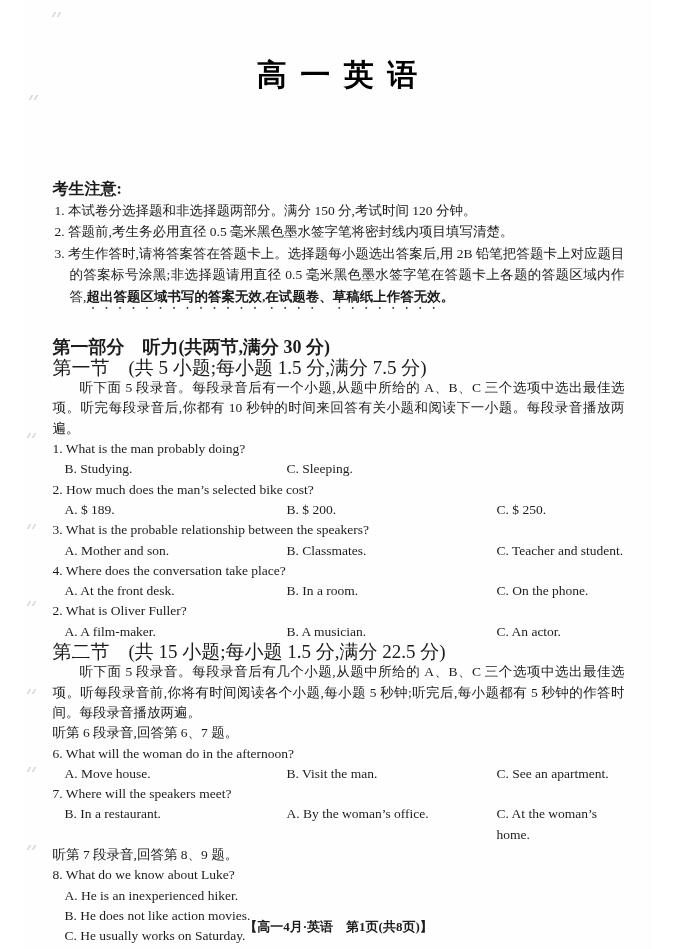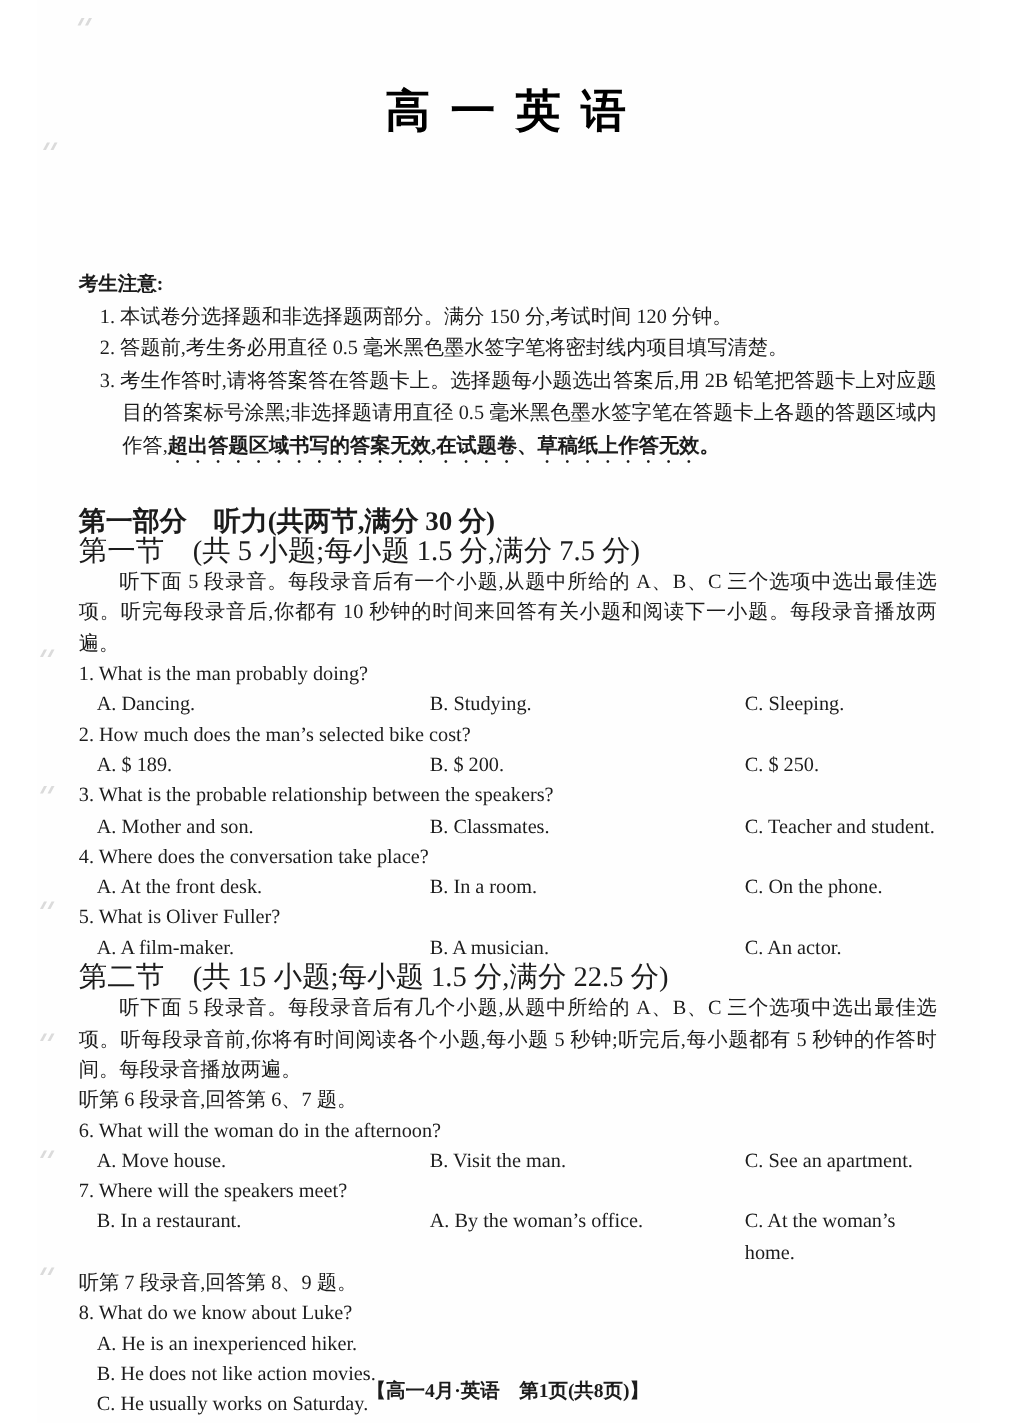--- a/index.html
+++ b/index.html
@@ -20,23 +20,23 @@
   .title {
     padding-top:56px;
     text-align:center;
     font-size:30px;
     font-weight:700;
     letter-spacing:3px;
     line-height:1.25;
     color:#000;
   }
   .notice { margin-top:84px; }
-  .notice-heading { font-weight:700; font-size:13px; line-height:22px; }
+  .notice-heading { font-weight:700; font-size:16px; line-height:22px; }
   .notice-item {
-    margin-left:14px;
+    margin-left:2px;
     padding-left:15px;
     text-indent:-15px;
     text-align:justify;
     line-height:21.6px;
   }
   .em {
     font-weight:700;
     -webkit-text-emphasis:dot #1c1c1c;
     text-emphasis:dot #1c1c1c;
     -webkit-text-emphasis-position:under right;
@@ -106,21 +106,20 @@
   </section>
 
   <section class="part">
     <h2 class="part-heading">第一部分　听力(共两节,满分 30 分)</h2>
     <h3 class="sec-heading">第一节　(共 5 小题;每小题 1.5 分,满分 7.5 分)</h3>
     <p class="instr">听下面 5 段录音。每段录音后有一个小题,从题中所给的 A、B、C 三个选项中选出最佳选项。听完每段录音后,你都有 10 秒钟的时间来回答有关小题和阅读下一小题。每段录音播放两遍。</p>
 
     <div class="question">
       <div class="q-text">1. What is the man probably doing?</div>
       <div class="options">
-        <span class="opt">A. Dancing.</span>
         <span class="opt">B. Studying.</span>
         <span class="opt">C. Sleeping.</span>
       </div>
     </div>
 
     <div class="question">
       <div class="q-text">2. How much does the man’s selected bike cost?</div>
       <div class="options">
         <span class="opt">A. $ 189.</span>
         <span class="opt">B. $ 200.</span>
@@ -140,21 +139,21 @@
     <div class="question">
       <div class="q-text">4. Where does the conversation take place?</div>
       <div class="options">
         <span class="opt">A. At the front desk.</span>
         <span class="opt">B. In a room.</span>
         <span class="opt">C. On the phone.</span>
       </div>
     </div>
 
     <div class="question">
-      <div class="q-text">5. What is Oliver Fuller?</div>
+      <div class="q-text">2. What is Oliver Fuller?</div>
       <div class="options">
         <span class="opt">A. A film-maker.</span>
         <span class="opt">B. A musician.</span>
         <span class="opt">C. An actor.</span>
       </div>
     </div>
 
     <h3 class="sec-heading">第二节　(共 15 小题;每小题 1.5 分,满分 22.5 分)</h3>
     <p class="instr">听下面 5 段录音。每段录音后有几个小题,从题中所给的 A、B、C 三个选项中选出最佳选项。听每段录音前,你将有时间阅读各个小题,每小题 5 秒钟;听完后,每小题都有 5 秒钟的作答时间。每段录音播放两遍。</p>
 

